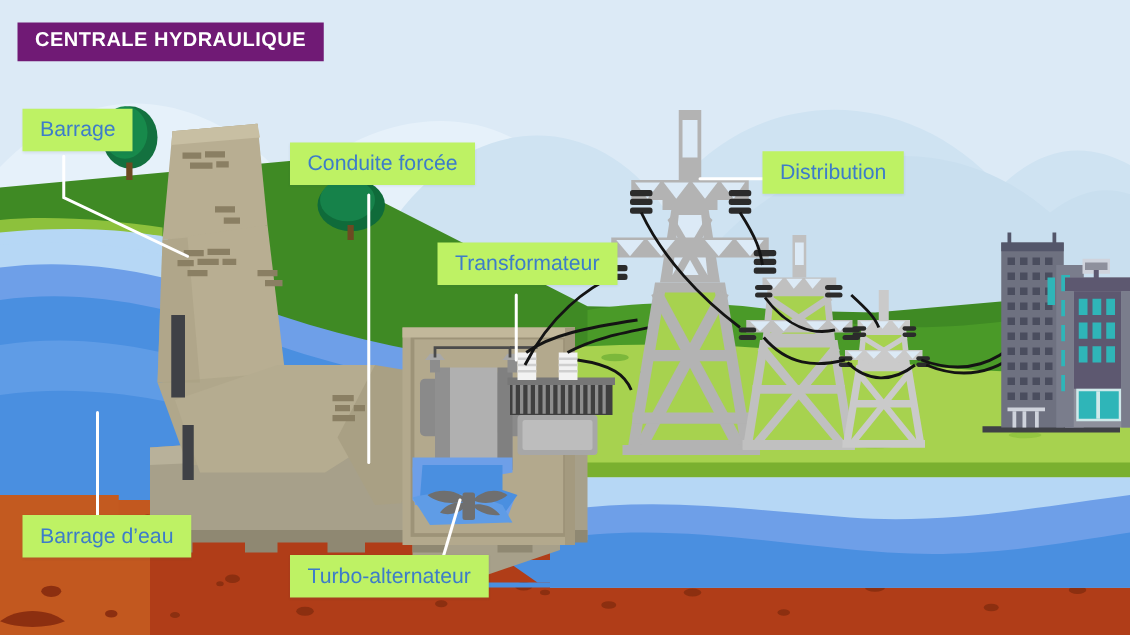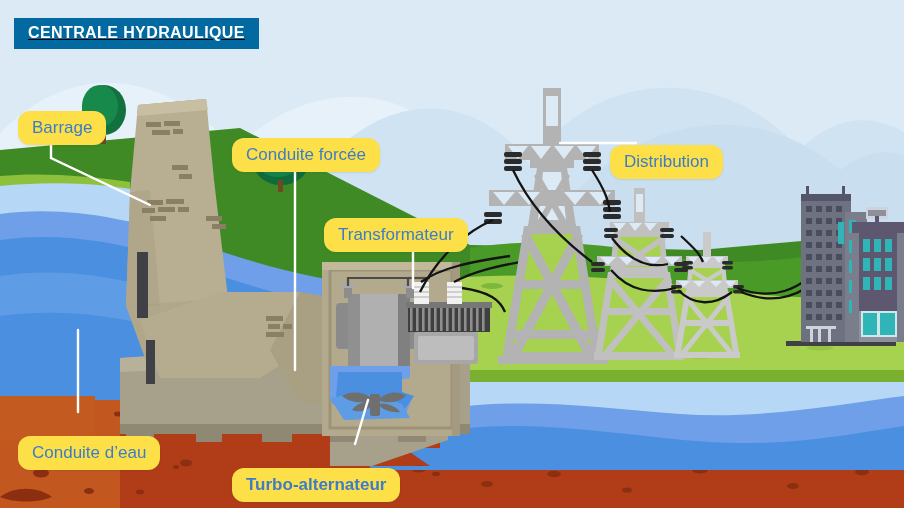--- a/index.html
+++ b/index.html
@@ -7,58 +7,56 @@
     width:904px;height:508px;overflow:hidden;
     font-family:"Liberation Sans", sans-serif;
     background:#e8f2fa;
   }
   #stage{position:relative;width:904px;height:508px;overflow:hidden;}
   #scene{position:absolute;inset:0;width:904px;height:508px;}
 
   
   .title-banner{
     position:absolute;left:14px;top:18px;
-    background:#0369a1;
+    background:#701a75;
     padding:7px 14px 8px 14px;
     z-index:40;
-    text-decoration:underline;
   }
   .title-banner span{
     color:#ffffff;
     font-size:16px;
     font-weight:bold;
     letter-spacing:0.4px;
     line-height:1;
     white-space:nowrap;
     display:block;
   }
 
   
   .chip{
     position:absolute;
-    background:#fde047;
-    border-radius:12px;
+    background:#bef264;
+    border-radius:0;
     padding:8px 14px 9px 14px;
     z-index:35;
     box-shadow:0 1px 2px rgba(40,70,110,0.10);
     white-space:nowrap;
-    margin-top:24px;
   }
   .chip span{
     color:#3d7cc9;
     font-size:17px;
     line-height:1;
     display:block;
   }
   .chip-barrage{left:18px;top:87px;}
   .chip-conduite{left:232px;top:114px;}
-  .chip-transfo{left:324px;top:194px;}
+  .chip-transfo{left:350px;top:194px;}
   .chip-distribution{left:610px;top:121px;}
   .chip-retenue{left:18px;top:412px;}
-  .chip-turbo{left:232px;top:444px;font-weight:bold;}
+  .chip-turbo{left:232px;top:444px;}
 
   
   #leaders{position:absolute;inset:0;z-index:30;pointer-events:none;}
 </style>
 </head>
 <body>
 
 <div id="stage">
 
   <svg id="scene" viewBox="0 0 904 508" preserveAspectRatio="none">
@@ -514,19 +512,19 @@
   <div class="chip chip-conduite">
     <span>Conduite forcée</span>
   </div>
   <div class="chip chip-transfo">
     <span>Transformateur</span>
   </div>
   <div class="chip chip-distribution">
     <span>Distribution</span>
   </div>
   <div class="chip chip-retenue">
-    <span>Conduite d’eau</span>
+    <span>Barrage d’eau</span>
   </div>
   <div class="chip chip-turbo">
     <span>Turbo-alternateur</span>
   </div>
 
 </div>
 
 </body></html>

